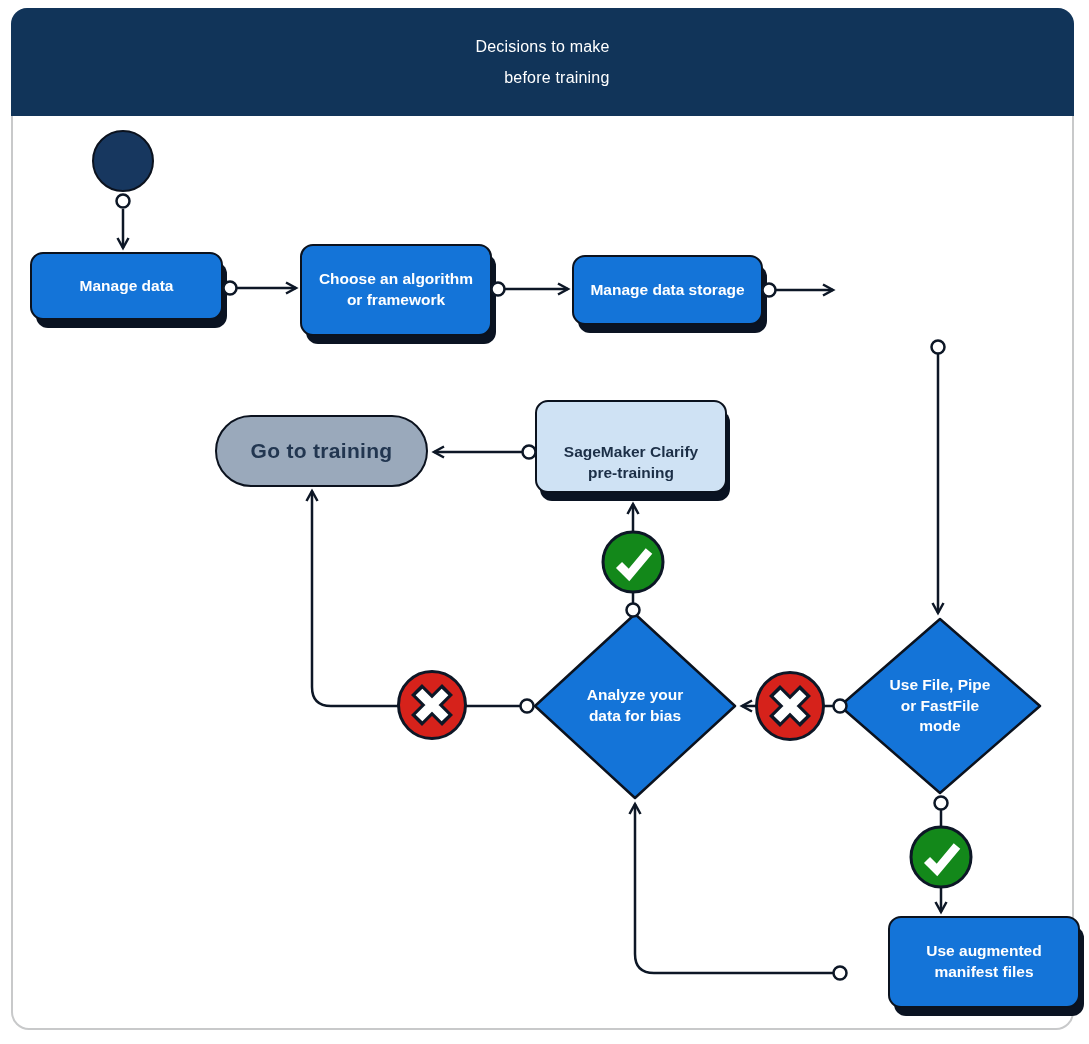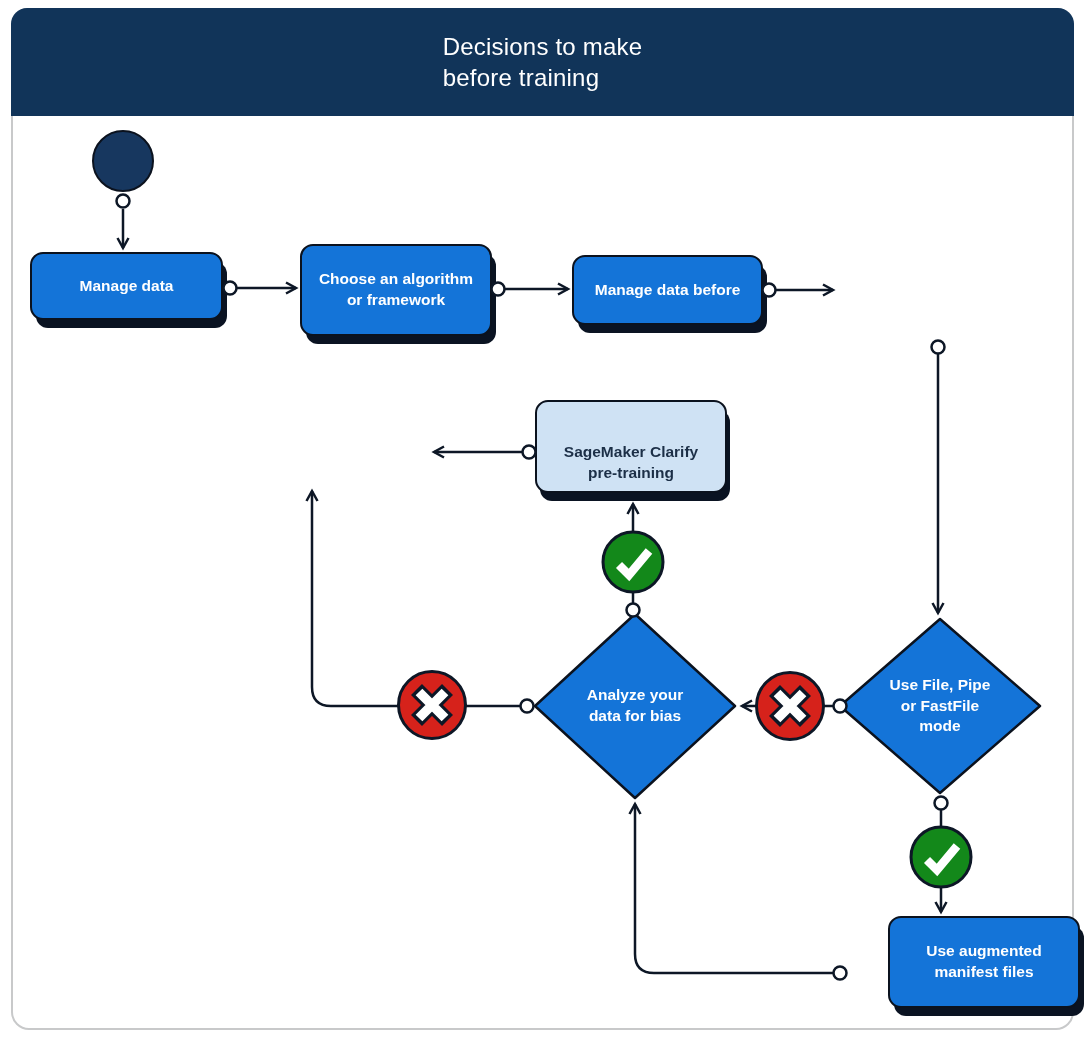--- a/index.html
+++ b/index.html
@@ -35,24 +35,24 @@
     background: var(--header-bg, #113459);
     border-radius: 16px 16px 0 0;
     box-sizing: border-box;
     display: flex;
     align-items: center;
     justify-content: center;
     z-index: 3;
   }
   .title {
     color: var(--title-text, #ffffff);
-    font-size: 24px;
+    font-size: 16px;
     font-weight: 400;
     line-height: 31px;
-    text-align: left;
+    text-align: right;
     white-space: pre-line;
     letter-spacing: 0.2px;
   }
   .node {
     position: absolute;
     box-sizing: border-box;
     display: flex;
     align-items: center;
     justify-content: center;
     text-align: center;
@@ -147,21 +147,21 @@
   <div class="node process" style="left:30px;top:252px;width:193px;height:68px">
     <span class="node-label">Manage data</span>
   </div>
 
   <div class="node process" style="left:300px;top:244px;width:192px;height:92px">
     <span class="node-label">Choose an algorithm
 or framework</span>
   </div>
 
   <div class="node process" style="left:572px;top:255px;width:191px;height:70px">
-    <span class="node-label">Manage data before</span>
+    <span class="node-label">Manage data storage</span>
   </div>
 
 
   <div class="node diamond" style="left:838px;top:617px;width:204px;height:178px">
     <svg width="204" height="178" viewBox="0 0 204 178">
       <polygon points="102,2 202,89 102,176 2,89"></polygon>
     </svg>
     <span class="node-label">Use File, Pipe
 or FastFile
 mode</span>
@@ -173,20 +173,23 @@
     </svg>
     <span class="node-label">Analyze your
 data for bias</span>
   </div>
 
   <div class="node process-light" style="left:535px;top:400px;width:192px;height:93px">
     <span class="node-label">SageMaker Clarify
 pre-training</span>
   </div>
 
+  <div class="node terminal" style="left:215px;top:415px;width:213px;height:72px">
+    <span class="node-label">Go to training</span>
+  </div>
 
   <div class="node process" style="left:888px;top:916px;width:192px;height:92px">
     <span class="node-label">Use augmented
 manifest files</span>
   </div>
 
   <svg class="connectors" width="1089" height="1044" viewBox="0 0 1089 1044">
     <defs>
       <marker id="arrow" markerUnits="userSpaceOnUse" markerWidth="18" markerHeight="18" refX="13" refY="8" orient="auto">
         <path class="arrow-head" d="M 3 2.5 L 13 8 L 3 13.5"></path>

